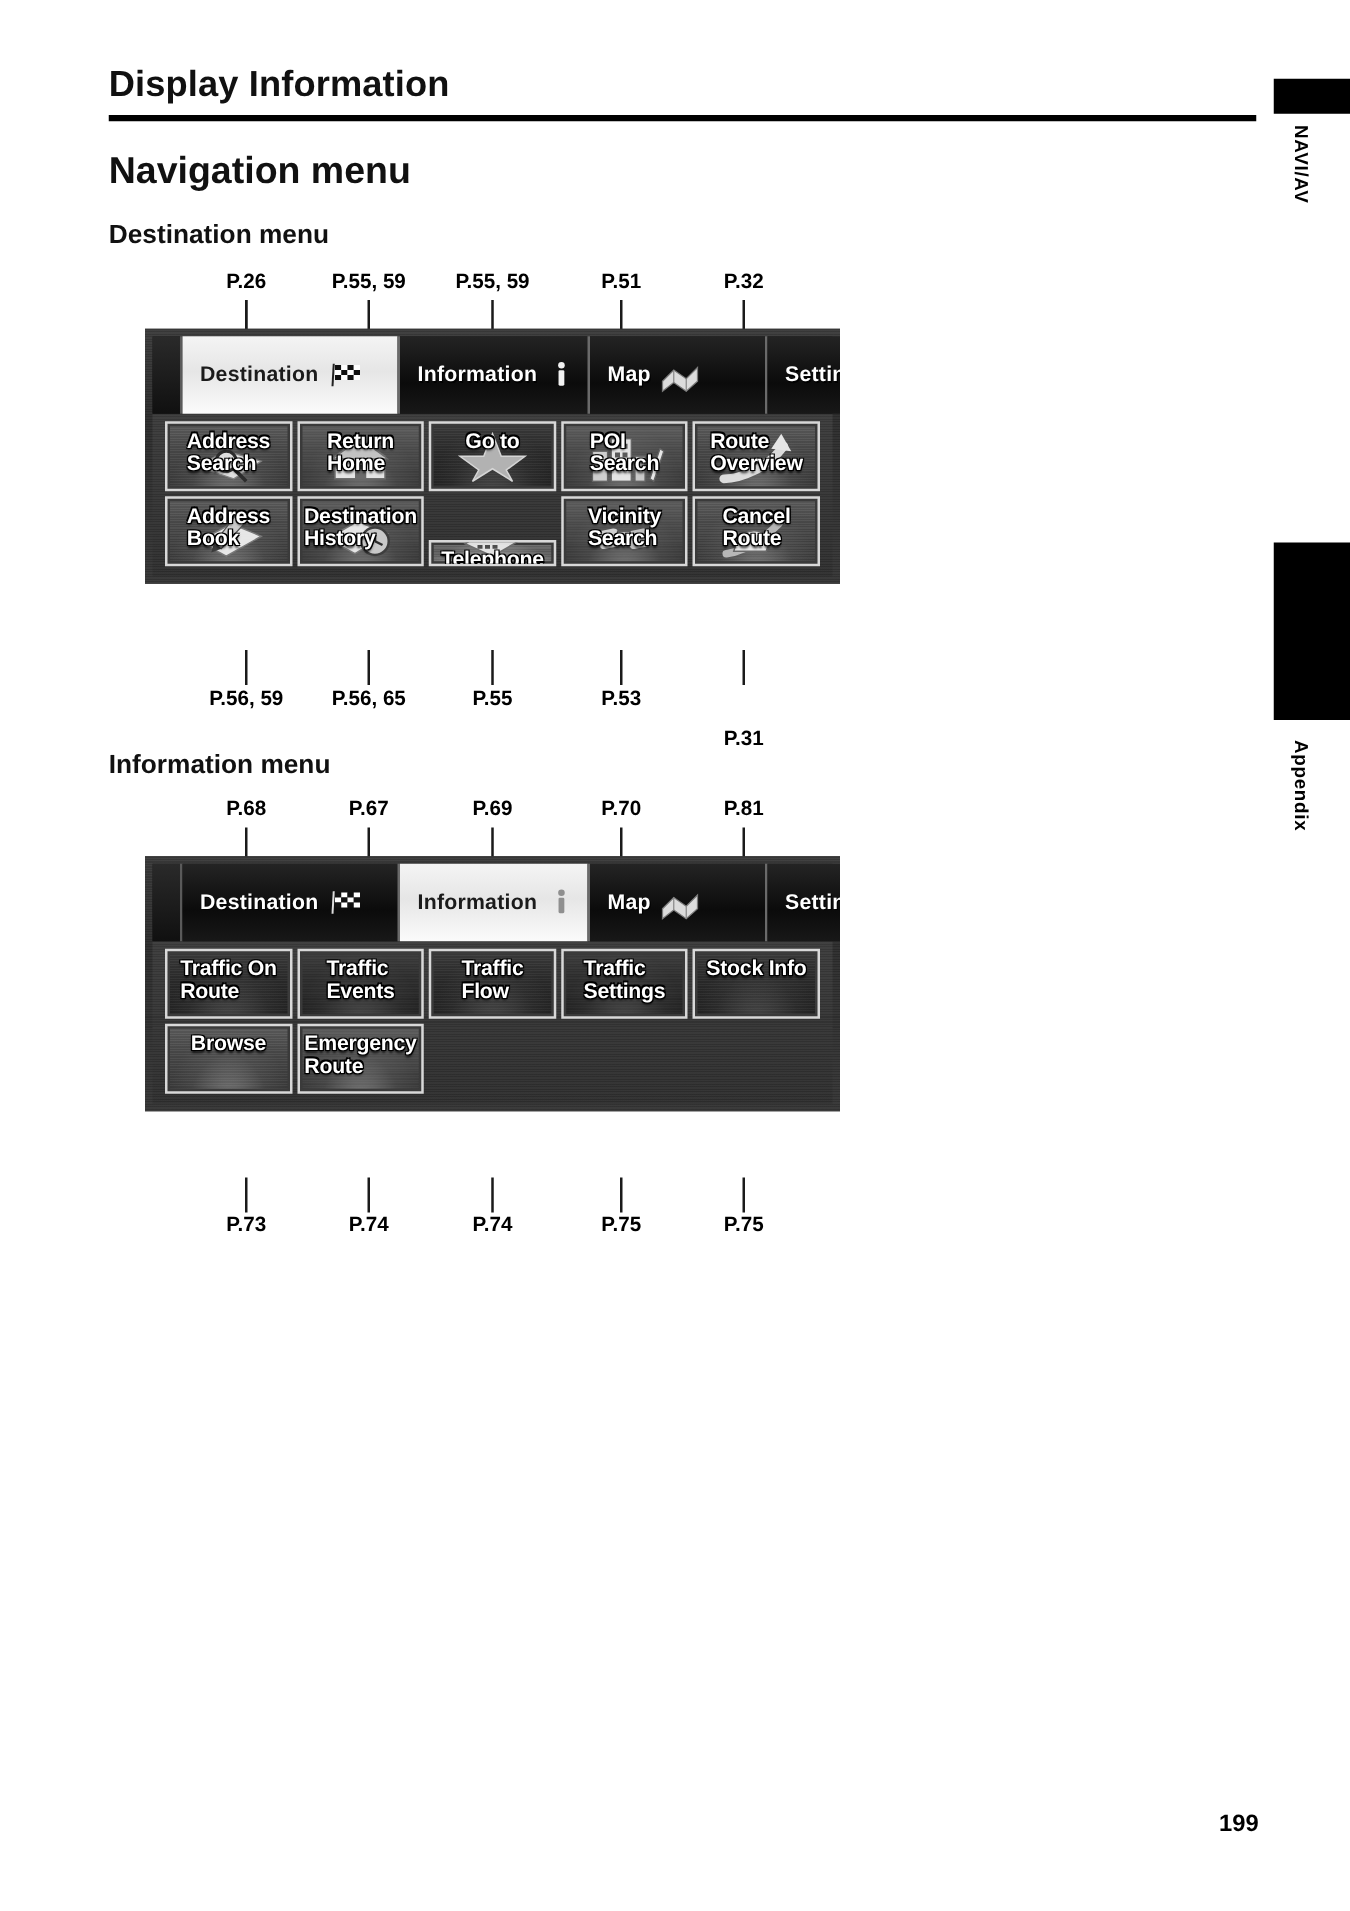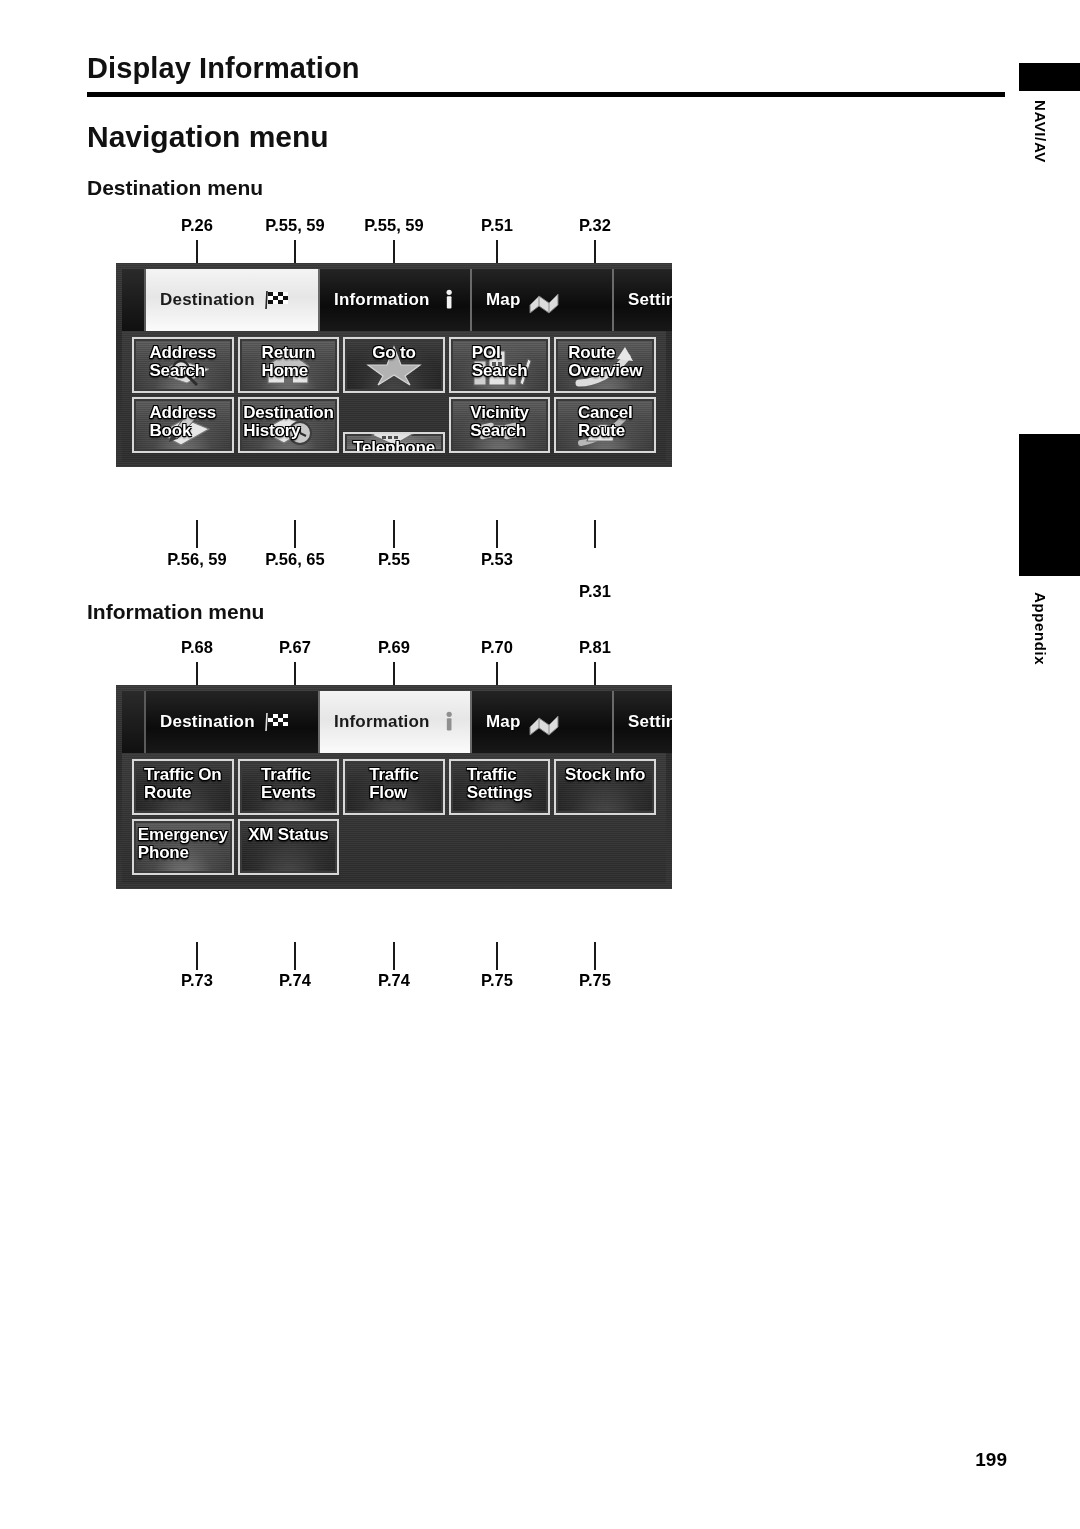--- a/index.html
+++ b/index.html
@@ -536,25 +536,25 @@
 Flow</span>
       </div>
       <div class="nav-btn dim">
         <span class="btn-label">Traffic
 Settings</span>
       </div>
       <div class="nav-btn dim">
         <span class="btn-label">Stock Info</span>
       </div>
       <div class="nav-btn">
+        <span class="btn-label">Browse</span>
+      </div>
+      <div class="nav-btn">
         <span class="btn-label">Emergency
-Phone</span>
-      </div>
-      <div class="nav-btn dim">
-        <span class="btn-label">XM Status</span>
+Route</span>
       </div>
     </div>
   </div>
 </div>
 
 <div class="leader" style="left:196px; top:942px; height:28px;"></div>
 <div class="leader" style="left:294px; top:942px; height:28px;"></div>
 <div class="leader" style="left:393px; top:942px; height:28px;"></div>
 <div class="leader" style="left:496px; top:942px; height:28px;"></div>
 <div class="leader" style="left:594px; top:942px; height:28px;"></div>

